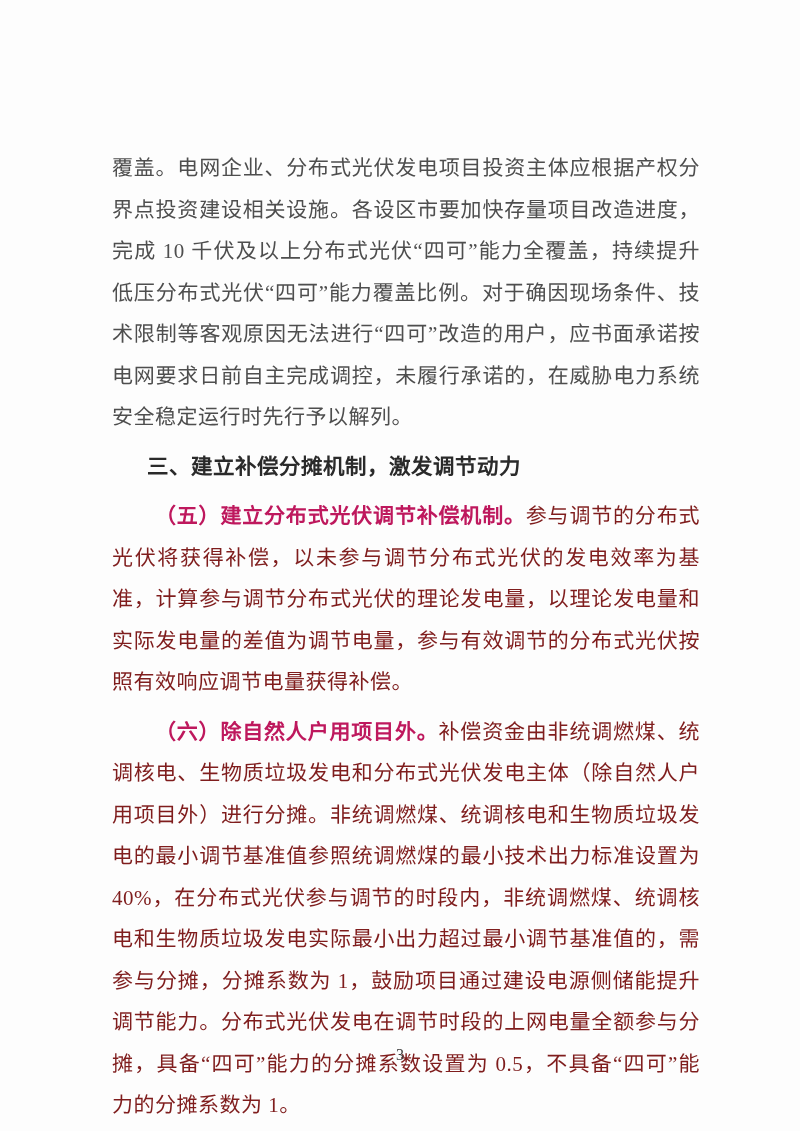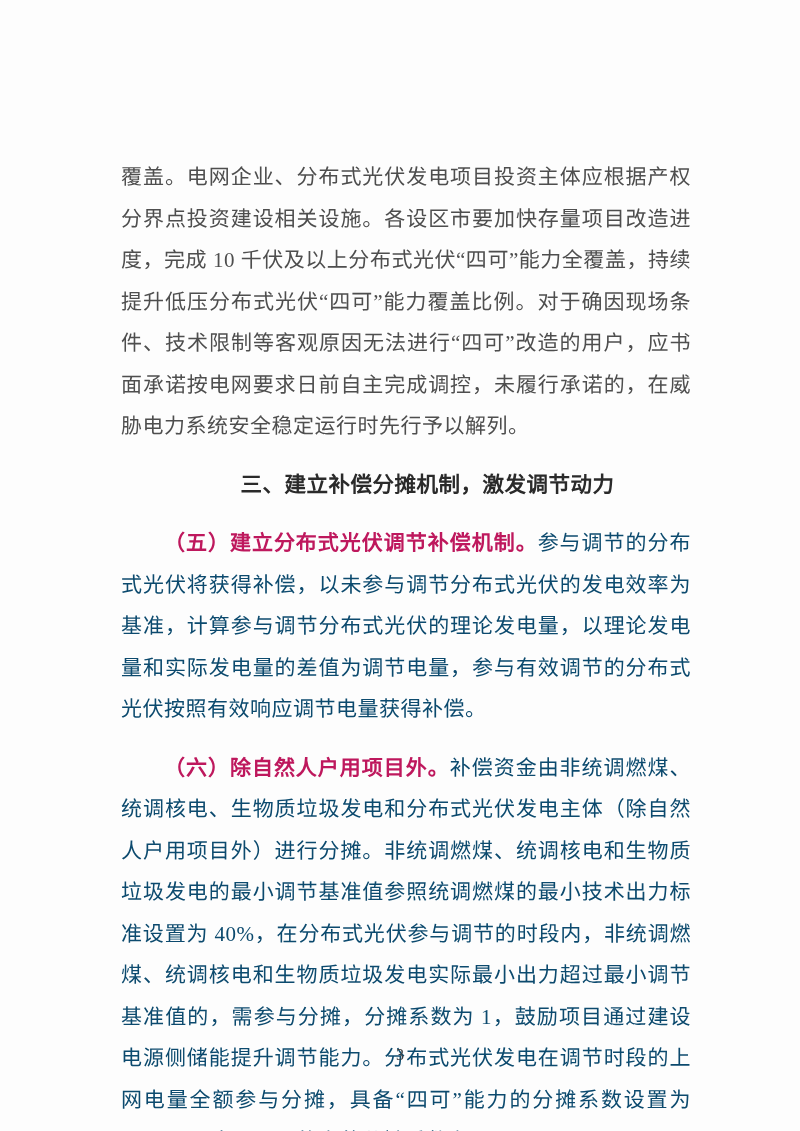--- a/index.html
+++ b/index.html
@@ -25,44 +25,44 @@
     left: 104px;
     top: 140px;
     width: 604px;
     font-size: 21px;
     line-height: 41.5px;
     letter-spacing: 0.5px;
     color: #4e4e4e;
     text-align: justify;
   }
   .para {
-    margin: 17px;
+    margin: 8px;
     padding: 0;
   }
   .para.indent {
     text-indent: 43px; 
   }
   .section-heading {
     margin: 0;
     padding: 0;
     font-family: "Liberation Sans", "DejaVu Sans", sans-serif;
     font-size: 21.5px;
     font-weight: 700;
     line-height: 41.5px;
     color: #2a2a2a;
     text-indent: 43px;
     letter-spacing: 0.5px;
-    text-align: center;
+    text-align: left;
   }
   .para-lead {
     font-weight: 700;
     color: #be185d;
   }
   .para-text {
-    color: #0c4a6e;
+    color: #7f1d1d;
   }
   .page-footer {
     position: absolute;
     left: 0;
     top: 1046px;
     width: 800px;
     text-align: center;
   }
   .page-number {
     font-family: "Liberation Serif", "DejaVu Serif", serif;

